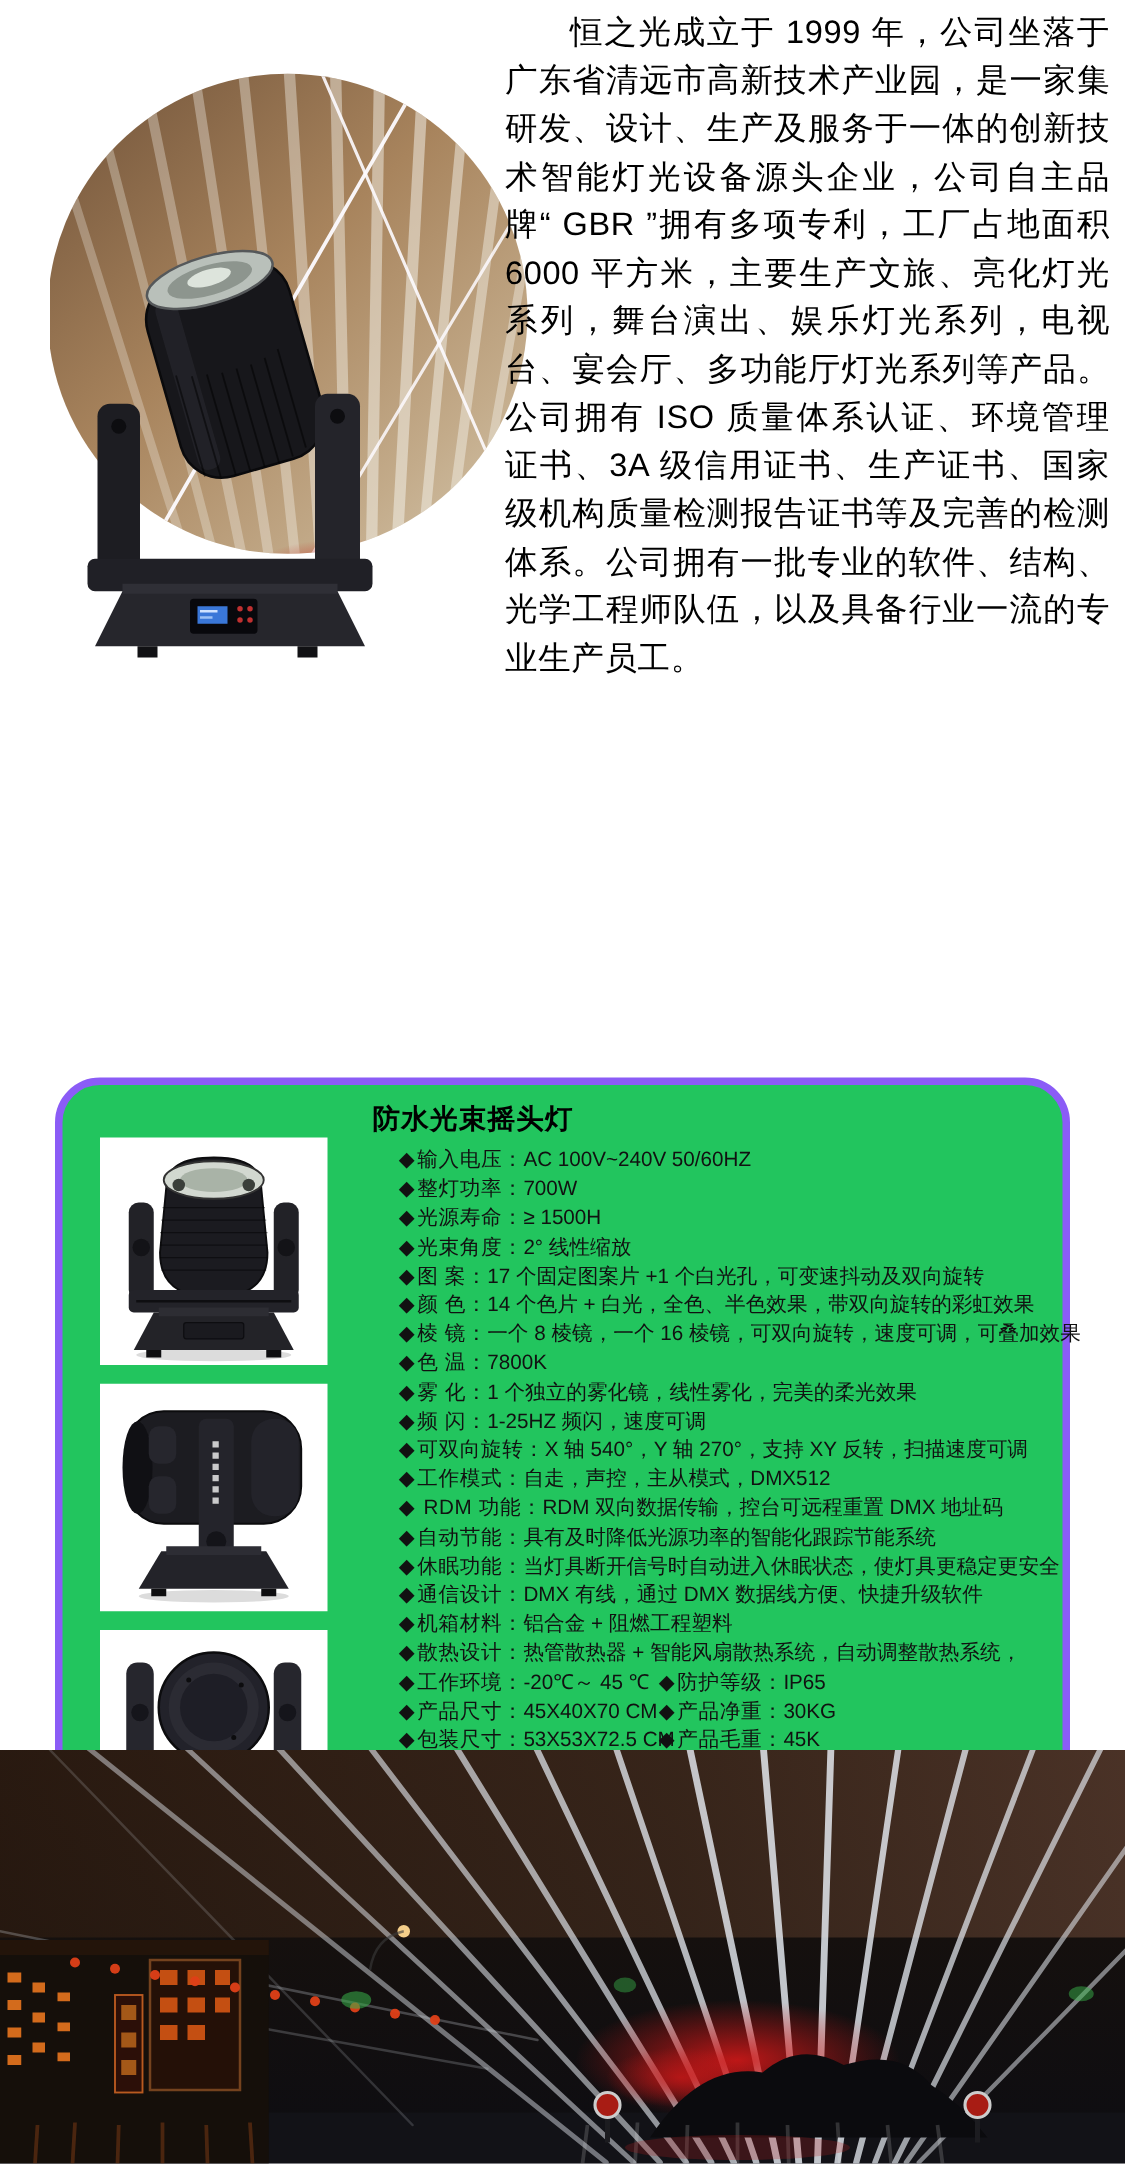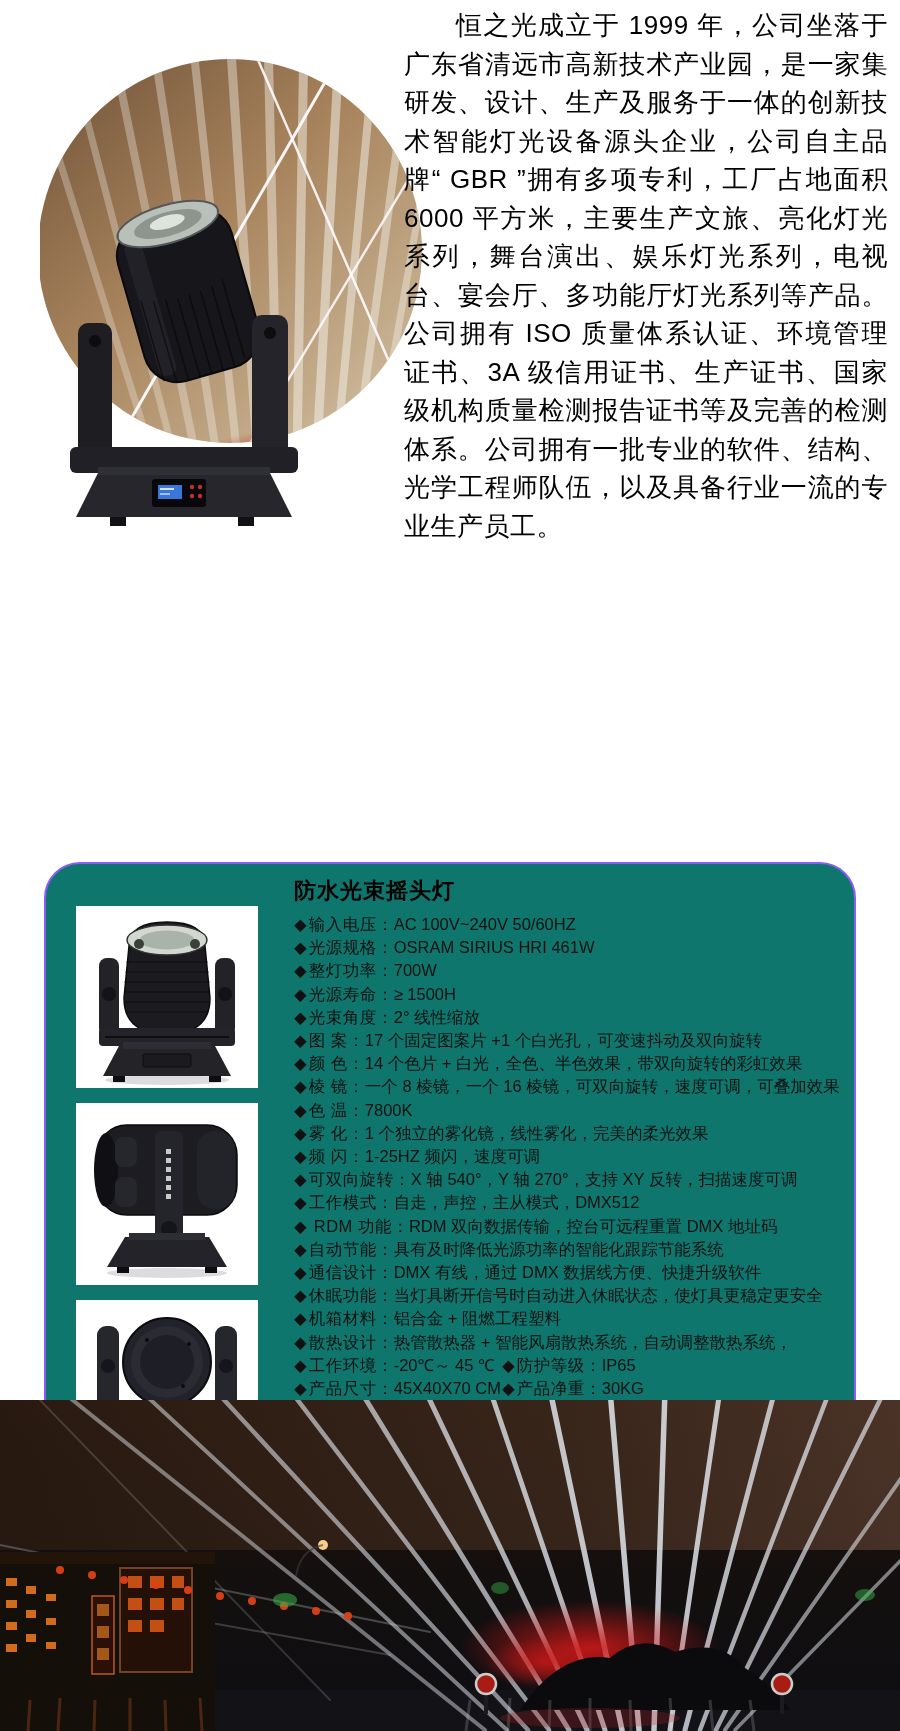--- a/index.html
+++ b/index.html
@@ -13,26 +13,26 @@
          letter-spacing:.5px;font-weight:500;}
 
   
   .philosophy{position:absolute;left:44px;top:532px;width:833px;margin:0;
               font-size:27px;line-height:50px;text-align:justify;text-indent:2em;
               letter-spacing:.5px;font-weight:500;}
   .philosophy u{text-decoration-color:#777;text-underline-offset:5px;}
 
   
   .card{position:absolute;left:44px;top:862px;width:812px;height:658px;
-        background:#0f766e;border:2px solid #8b5cf6;border-radius:36px;box-sizing:border-box;}
+        background:#22c55e;border:6px solid #8b5cf6;border-radius:36px;box-sizing:border-box;}
   .thumbs{position:absolute;left:30px;top:42px;width:182px;display:flex;flex-direction:column;gap:15px;}
   .thumb{width:182px;height:182px;background:#ffffff;display:flex;align-items:center;justify-content:center;}
   .specs{position:absolute;left:248px;top:12px;width:556px;}
   .card-title{margin:0 0 7px 0;font-size:22px;font-weight:bold;letter-spacing:1px;}
-  .spec-row{font-size:16.5px;line-height:23.2px;white-space:nowrap;color:#111;}
+  .spec-row{font-size:16.5px;line-height:23.2px;white-space:nowrap;color:#111;margin-left:21px;}
   .spec-row.two-col{display:flex;}
   .spec-row.two-col .spec-cell:first-child{width:208px;flex:0 0 auto;}
   .bullet{margin-right:2px;}
   .spec-label{letter-spacing:.5px;}
 
   
   .footer-photo{position:absolute;left:0;top:1400px;width:900px;height:331px;}
   svg{display:block;}
 </style>
 </head>
@@ -215,36 +215,35 @@
           <rect x="32" y="164" width="12" height="6" fill="#0e0e10"></rect>
             <rect x="132" y="164" width="12" height="6" fill="#0e0e10"></rect>
         </svg>
       </div>
     </div>
 
     <div class="specs">
       <h2 class="card-title">防水光束摇头灯</h2>
       <div id="spec-list">
           <div class="spec-row"><span class="spec-cell"><span class="bullet">◆</span><span class="spec-label">输入电压：</span><span class="spec-value">AC 100V~240V 50/60HZ</span></span></div>
-          <div class="spec-row"><span class="spec-cell"><span class="bullet">◆</span><span class="spec-label">光源规格：</span><span class="spec-value">OSRAM SIRIUS HRI 461W</span></span></div>
           <div class="spec-row"><span class="spec-cell"><span class="bullet">◆</span><span class="spec-label">整灯功率：</span><span class="spec-value">700W</span></span></div>
           <div class="spec-row"><span class="spec-cell"><span class="bullet">◆</span><span class="spec-label">光源寿命：</span><span class="spec-value">≥ 1500H</span></span></div>
           <div class="spec-row"><span class="spec-cell"><span class="bullet">◆</span><span class="spec-label">光束角度：</span><span class="spec-value">2° 线性缩放</span></span></div>
           <div class="spec-row"><span class="spec-cell"><span class="bullet">◆</span><span class="spec-label">图 案：</span><span class="spec-value">17 个固定图案片 +1 个白光孔，可变速抖动及双向旋转</span></span></div>
           <div class="spec-row"><span class="spec-cell"><span class="bullet">◆</span><span class="spec-label">颜 色：</span><span class="spec-value">14 个色片 + 白光，全色、半色效果，带双向旋转的彩虹效果</span></span></div>
           <div class="spec-row"><span class="spec-cell"><span class="bullet">◆</span><span class="spec-label">棱 镜：</span><span class="spec-value">一个 8 棱镜，一个 16 棱镜，可双向旋转，速度可调，可叠加效果</span></span></div>
           <div class="spec-row"><span class="spec-cell"><span class="bullet">◆</span><span class="spec-label">色 温：</span><span class="spec-value">7800K</span></span></div>
           <div class="spec-row"><span class="spec-cell"><span class="bullet">◆</span><span class="spec-label">雾 化：</span><span class="spec-value">1 个独立的雾化镜，线性雾化，完美的柔光效果</span></span></div>
           <div class="spec-row"><span class="spec-cell"><span class="bullet">◆</span><span class="spec-label">频 闪：</span><span class="spec-value">1-25HZ 频闪，速度可调</span></span></div>
           <div class="spec-row"><span class="spec-cell"><span class="bullet">◆</span><span class="spec-label">可双向旋转：</span><span class="spec-value">X 轴 540°，Y 轴 270°，支持 XY 反转，扫描速度可调</span></span></div>
           <div class="spec-row"><span class="spec-cell"><span class="bullet">◆</span><span class="spec-label">工作模式：</span><span class="spec-value">自走，声控，主从模式，DMX512</span></span></div>
           <div class="spec-row"><span class="spec-cell"><span class="bullet">◆</span><span class="spec-label"> RDM 功能：</span><span class="spec-value">RDM 双向数据传输，控台可远程重置 DMX 地址码</span></span></div>
           <div class="spec-row"><span class="spec-cell"><span class="bullet">◆</span><span class="spec-label">自动节能：</span><span class="spec-value">具有及时降低光源功率的智能化跟踪节能系统</span></span></div>
+          <div class="spec-row"><span class="spec-cell"><span class="bullet">◆</span><span class="spec-label">休眠功能：</span><span class="spec-value">当灯具断开信号时自动进入休眠状态，使灯具更稳定更安全</span></span></div>
           <div class="spec-row"><span class="spec-cell"><span class="bullet">◆</span><span class="spec-label">通信设计：</span><span class="spec-value">DMX 有线，通过 DMX 数据线方便、快捷升级软件</span></span></div>
-          <div class="spec-row"><span class="spec-cell"><span class="bullet">◆</span><span class="spec-label">休眠功能：</span><span class="spec-value">当灯具断开信号时自动进入休眠状态，使灯具更稳定更安全</span></span></div>
           <div class="spec-row"><span class="spec-cell"><span class="bullet">◆</span><span class="spec-label">机箱材料：</span><span class="spec-value">铝合金 + 阻燃工程塑料</span></span></div>
           <div class="spec-row"><span class="spec-cell"><span class="bullet">◆</span><span class="spec-label">散热设计：</span><span class="spec-value">热管散热器 + 智能风扇散热系统，自动调整散热系统，</span></span></div>
           <div class="spec-row two-col">
             <span class="spec-cell"><span class="bullet">◆</span><span class="spec-label">工作环境：</span><span class="spec-value">-20℃～ 45 ℃</span></span>
             <span class="spec-cell"><span class="bullet">◆</span><span class="spec-label">防护等级：</span><span class="spec-value">IP65</span></span>
           </div>
           <div class="spec-row two-col">
             <span class="spec-cell"><span class="bullet">◆</span><span class="spec-label">产品尺寸：</span><span class="spec-value">45X40X70 CM</span></span>
             <span class="spec-cell"><span class="bullet">◆</span><span class="spec-label">产品净重：</span><span class="spec-value">30KG</span></span>
           </div>

